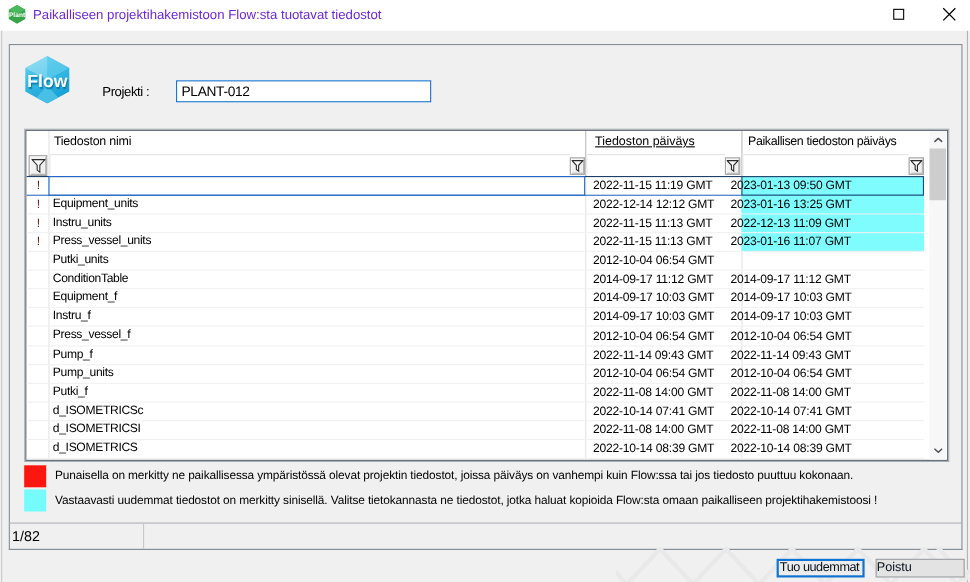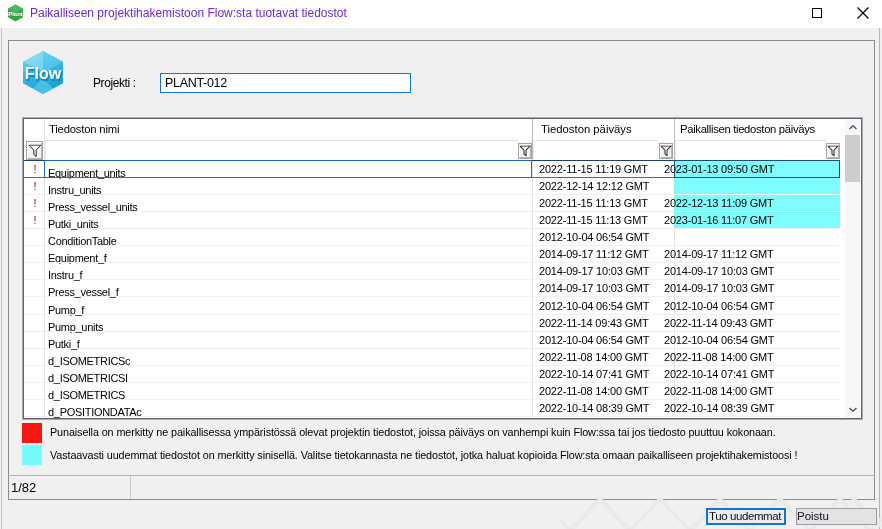--- a/index.html
+++ b/index.html
@@ -4,34 +4,34 @@
 <style>
 * { margin:0; padding:0; box-sizing:border-box; }
 html,body { width:882px; height:529px; overflow:hidden; }
 body { background:#f0f0f0; font-family:"Liberation Sans", sans-serif; position:relative; }
 .abs { position:absolute; }
 #titlebar { left:0; top:0; width:882px; height:28px; background:#ffffff; }
 #title { left:30px; top:6px; font-size:12px; color:#6d28d9; }
 #maxbtn { left:812px; top:8px; width:10px; height:10px; border:1px solid #000; }
 #panel { left:8px; top:40px; width:867px; height:460px; border:1px solid #858d96; background:#f0f0f0; }
 #projlabel { left:93px; top:76px; font-size:12px; color:#000; letter-spacing:-0.4px; }
-#projinput { left:160px; top:73px; width:251px; height:20px; background:#fff; border:1px solid #1673cf; font-size:12.5px; color:#000; letter-spacing:-0.3px; padding:2px 0 0 4px; }
+#projinput { left:160px; top:73px; width:232px; height:20px; background:#fff; border:1px solid #1673cf; font-size:12.5px; color:#000; letter-spacing:-0.3px; padding:2px 0 0 4px; }
 #tableouter { left:22px; top:117px; width:841px; height:303px; border:1px solid #a8adb3; }
 #tableinner { left:0; top:0; width:839px; height:301px; border:1px solid #5a646e; background:#fff; }
 
 .vline { width:1px; background:#e4e4e4; }
 .hdrline { width:1px; background:#b8bcc0; }
 #hdr1 { left:25px; top:4px; font-size:11.3px; color:#000; letter-spacing:-0.2px; }
-#hdr2 { left:517px; top:4px; font-size:11.3px; color:#000; }
+#hdr2 { left:517px; top:4px; font-size:11.3px; color:#000;text-decoration:underline; }
 #hdr3 { left:656px; top:4px; font-size:11.3px; color:#000; letter-spacing:-0.33px; }
 .fbtn { background:#f1f1f1; border:1px solid #a3a3a3; box-shadow: inset 1px 1px 0 #fdfdfd, inset -1px -1px 0 #b5b5b5; }
 .fbtn svg { position:absolute; left:50%; top:50%; transform:translate(-50%,-50%); }
 .row { position:absolute; left:0; width:816px; height:17px; font-size:11px; color:#000; }
 .row .bang { position:absolute; left:6px; top:0; width:10px; line-height:17px; color:#701717; text-align:center; }
-.row .nm { position:absolute; left:24px; top:4px; line-height:17px; letter-spacing:-0.3px; }
+.row .nm { position:absolute; left:24px; top:16px; line-height:17px; letter-spacing:-0.3px; }
 .row .d1 { position:absolute; left:515px; top:0; line-height:17px; letter-spacing:-0.2px; }
 .row .d2 { position:absolute; left:640px; top:0; line-height:17px; letter-spacing:-0.2px; }
 .cyan { position:absolute; left:650px; width:166px; height:17px; background:#7ffcfe; }
 #scroll { left:821px; top:0; width:15px; height:299px; background:#f7f7f7; }
 #thumb { left:0px; top:16px; width:15px; height:47px; background:#cdcdcd; }
 .legsq { width:20px; height:20px; }
 .legtxt { font-size:10.8px; color:#000; white-space:nowrap; letter-spacing:-0.1px; }
 #statusbar { left:8px; top:475px; width:867px; height:25px; border-top:1px solid #aeb2b8; border-bottom:1px solid #858d96; }
 #statdiv { left:130px; top:476px; width:1px; height:23px; background:#c9c9c9; }
 #stattxt { left:11px; top:480px; font-size:13px; color:#000; }
@@ -125,20 +125,21 @@
           <div style="position:absolute;left:0;top:-1px;width:816px;height:1px;background:#1d3f61"></div>
           <div style="position:absolute;left:0;top:16px;width:816px;height:1px;background:#2f6fc8"></div>
           <div style="position:absolute;left:20px;top:-1px;width:488px;height:18px;border:1px solid #2268c8"></div>
           <div style="position:absolute;left:650px;top:-1px;width:166px;height:18px;border:1px solid #1d4d73"></div>
         </div>
   <div class="row" style="top:59px">
           <div class="cyan" style="top:0"></div>
           <span class="bang">!</span>
           <span class="nm">Instru_units</span>
           <span class="d1">2022-12-14 12:12 GMT</span>
+          <span class="d2">2023-01-16 13:25 GMT</span>
           <div style="position:absolute;left:0;top:16px;width:816px;height:1px;background:#f1f1f1"></div>
         </div>
   <div class="row" style="top:76px">
           <div class="cyan" style="top:0"></div>
           <span class="bang">!</span>
           <span class="nm">Press_vessel_units</span>
           <span class="d1">2022-11-15 11:13 GMT</span>
           <span class="d2">2022-12-13 11:09 GMT</span>
           <div style="position:absolute;left:0;top:16px;width:816px;height:1px;background:#f1f1f1"></div>
         </div>

